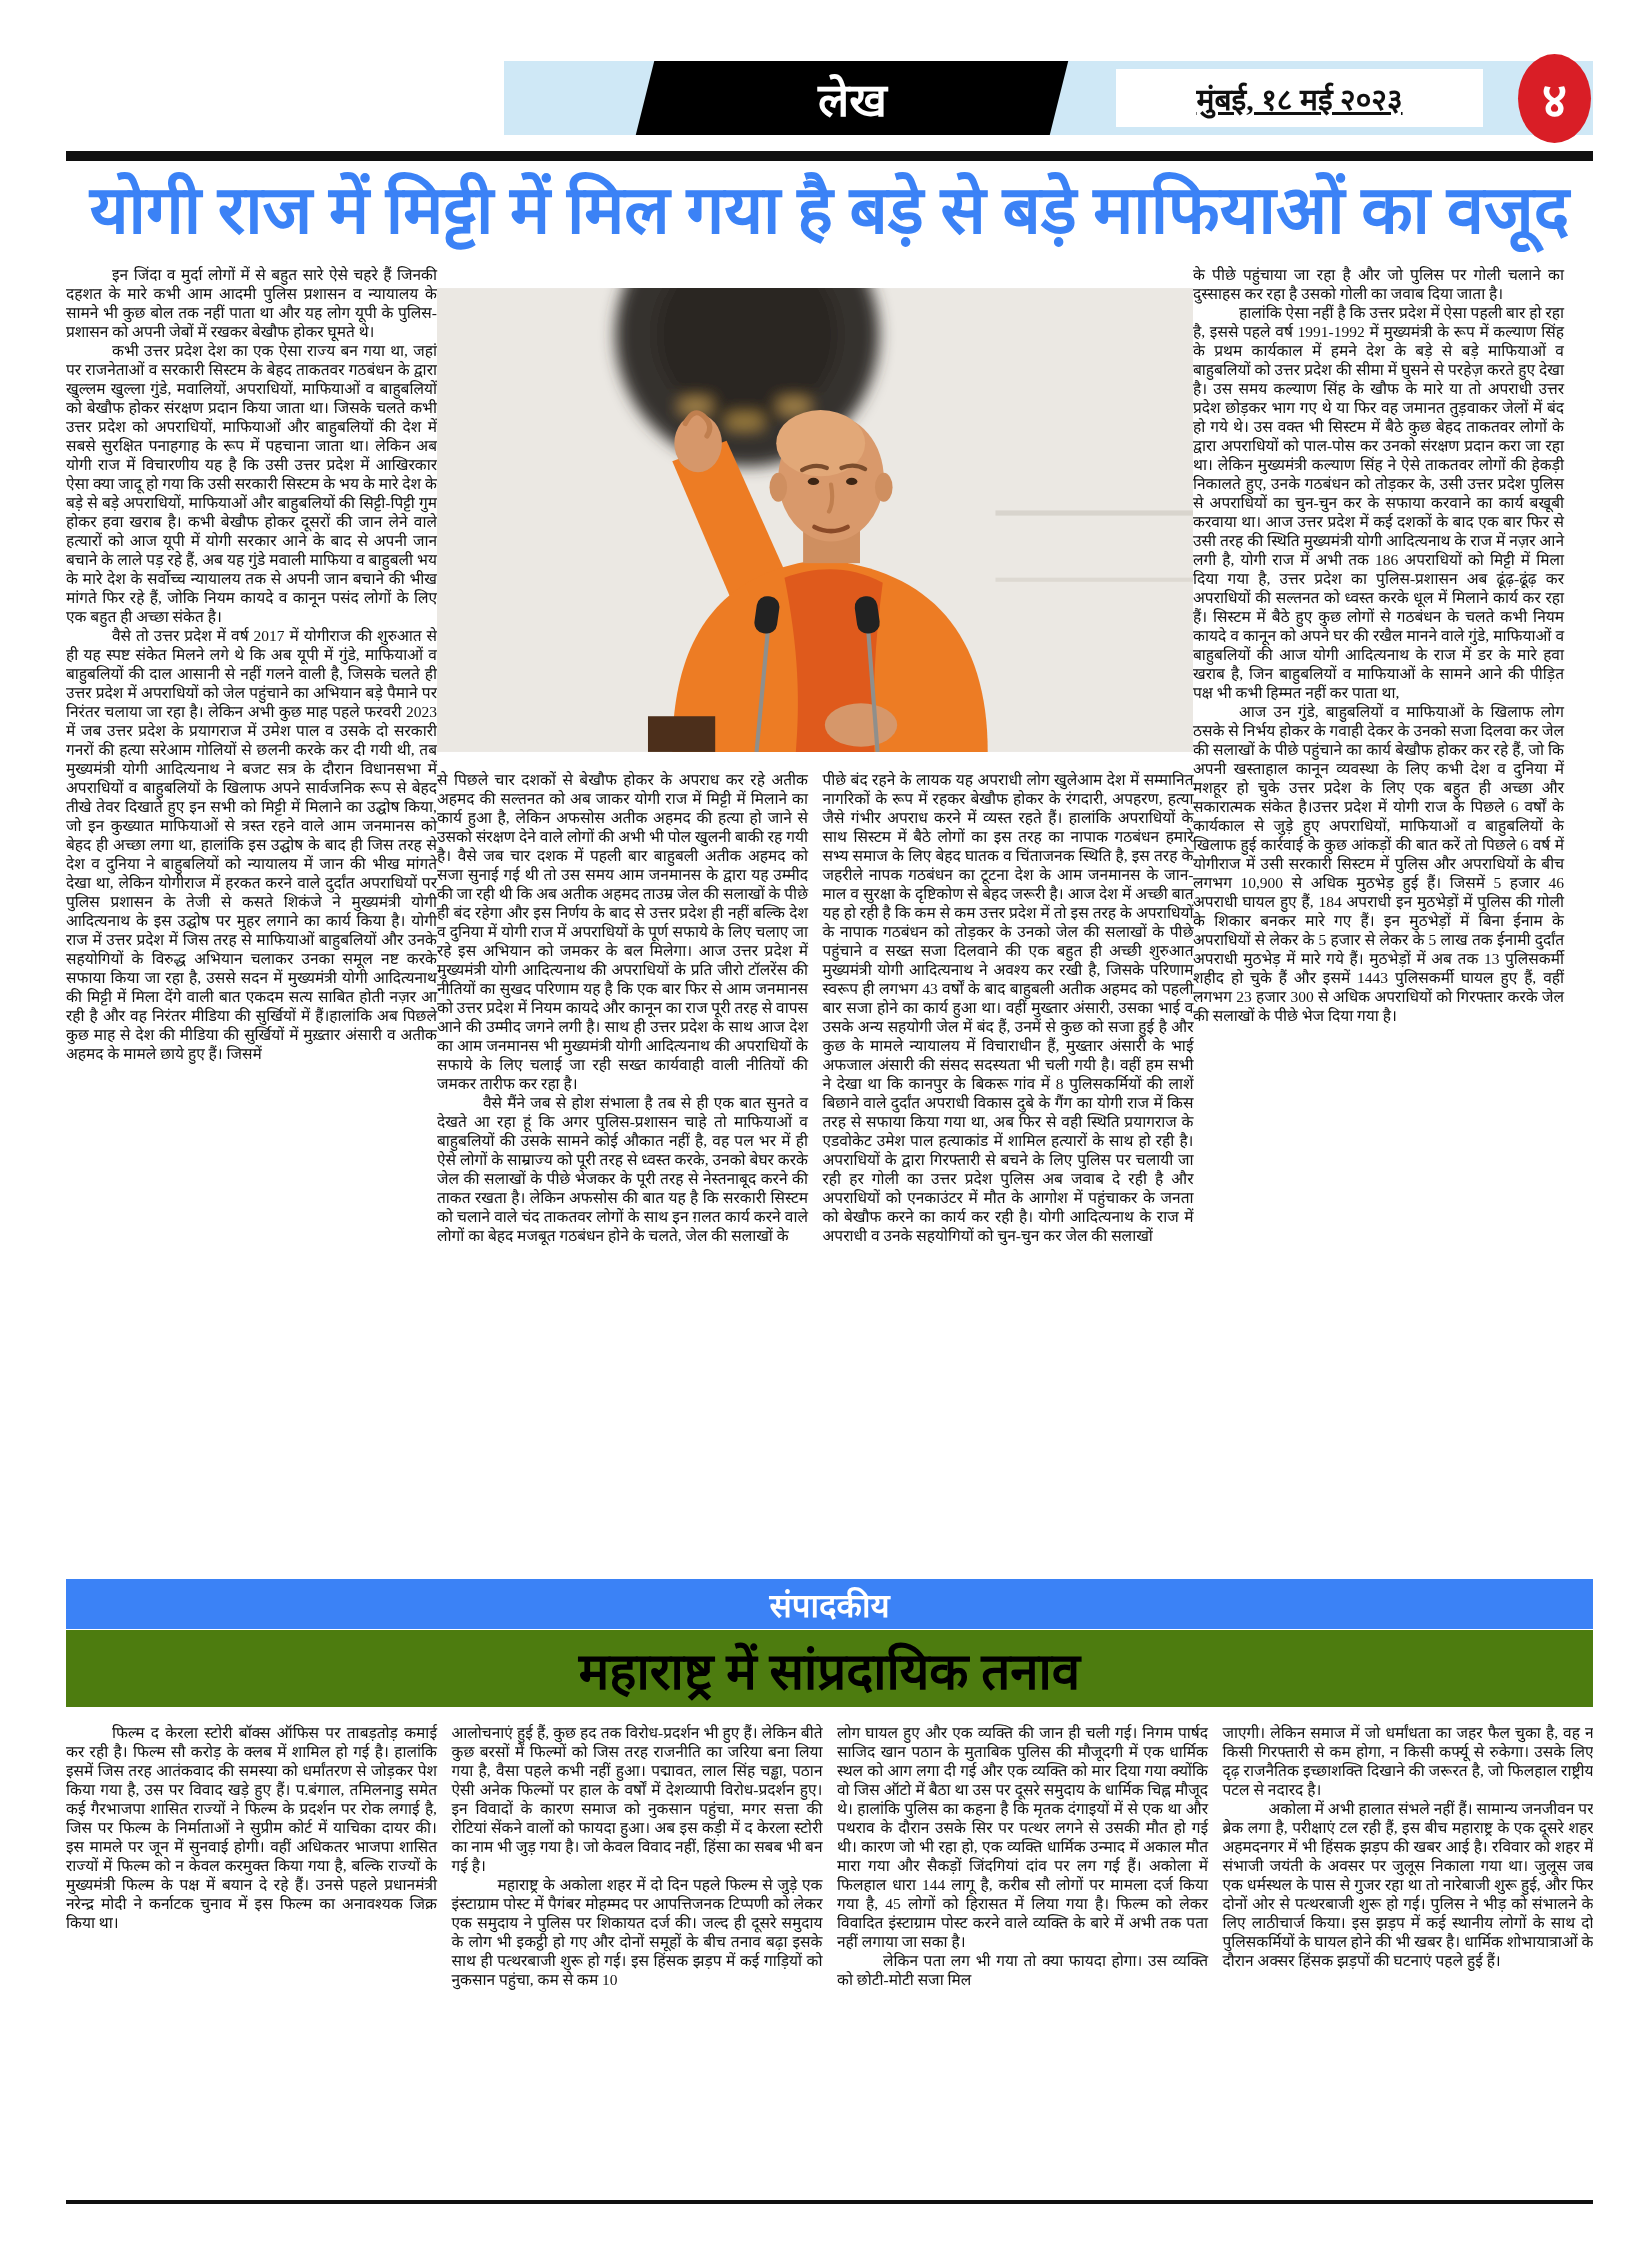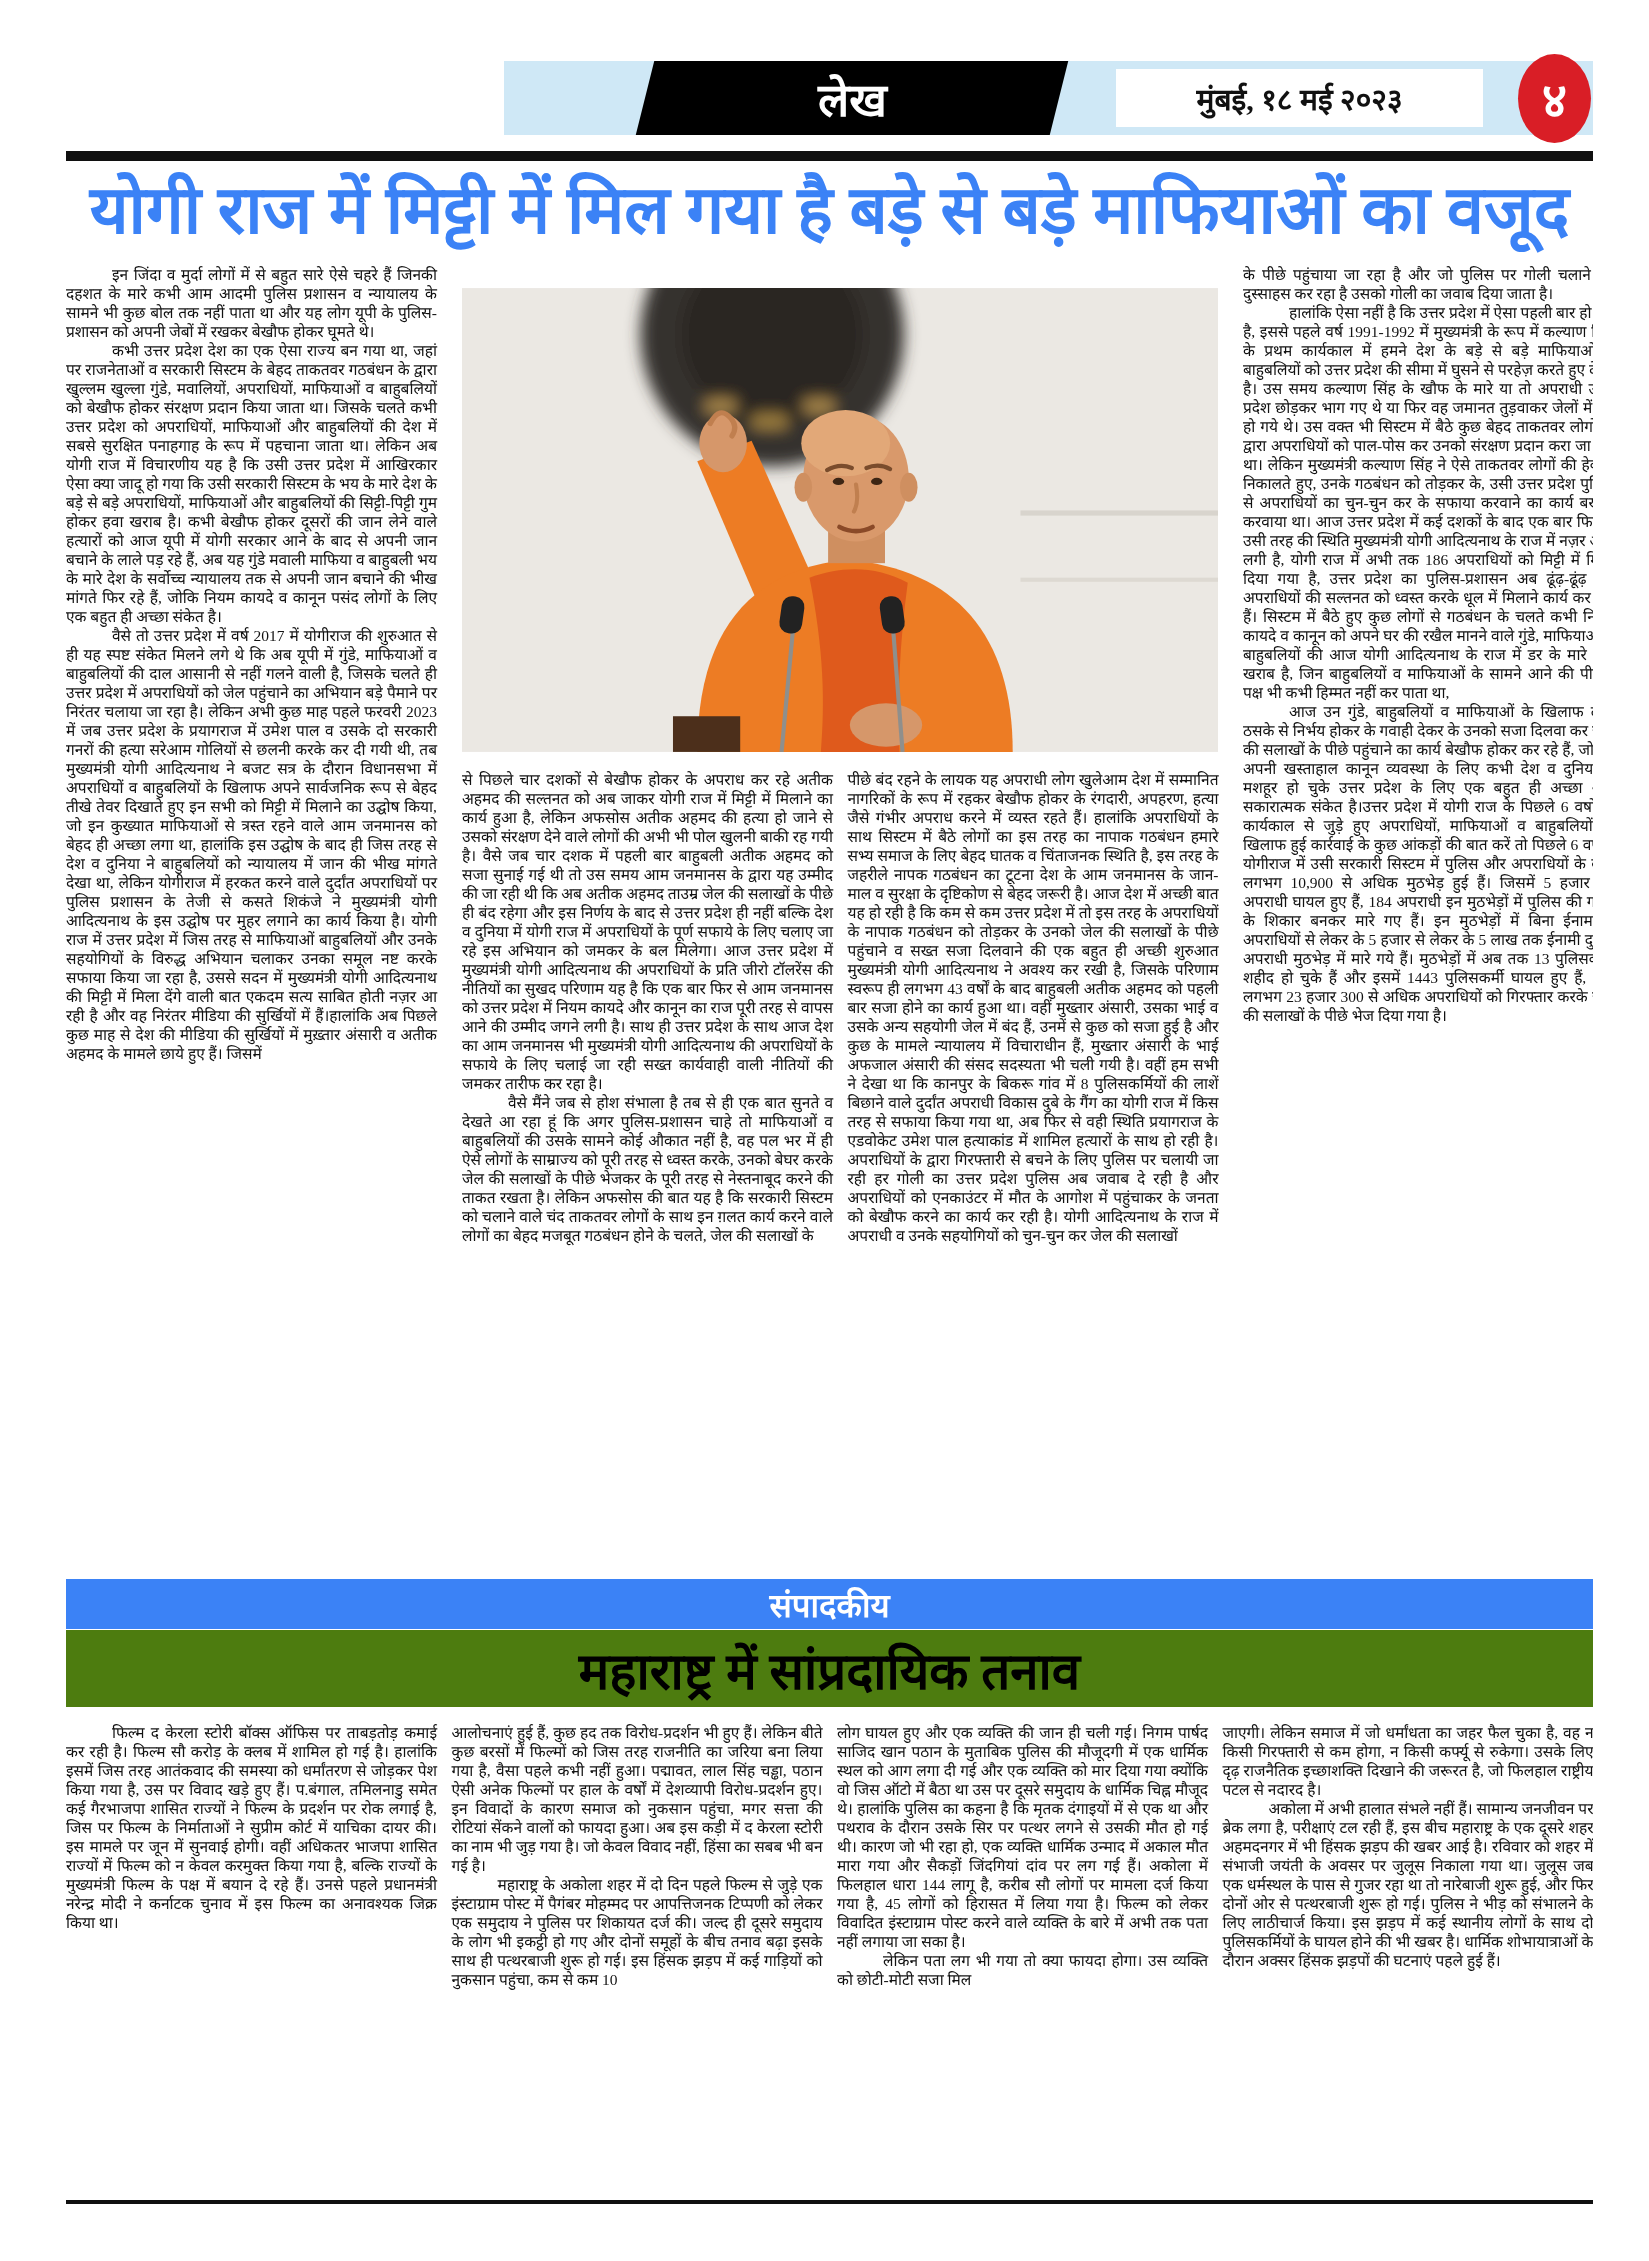--- a/index.html
+++ b/index.html
@@ -9,34 +9,34 @@
   
   .masthead-row{position:absolute;left:66px;top:61px;width:1527px;height:74px;}
   .blue-strip{position:absolute;left:438px;top:0;right:0;bottom:0;background:#cfe8f6;}
   .masthead-box{position:absolute;left:0;top:0;width:541px;height:74px;background:#d91e26;
       display:flex;align-items:center;justify-content:center;}
   .masthead-box span{color:#fff;font-size:44px;font-weight:bold;font-style:italic;white-space:nowrap;}
   .section-tag{position:absolute;left:579px;top:0;width:414px;height:74px;background:#000;
       transform:skewX(-14deg);display:flex;align-items:center;justify-content:center;}
   .section-tag span{transform:skewX(14deg);color:#fff;font-size:46px;font-weight:bold;}
   .date-box{position:absolute;left:1050px;top:8.3px;width:367px;height:58px;background:#fff;
-      display:flex;align-items:center;justify-content:center;}
+      display:flex;align-items:center;justify-content:center;text-decoration:underline;}
   .date-box span{font-size:30px;font-weight:bold;white-space:nowrap;}
   .page-num{position:absolute;right:2.1px;top:-7.2px;width:73px;height:89px;background:#d91e26;
       border-radius:50%;display:flex;align-items:center;justify-content:center;}
   .page-num span{color:#fff;font-size:48px;font-weight:bold;}
   .top-rule{position:absolute;left:66px;top:151px;width:1527px;height:10.3px;background:#101010;}
 
   
   .headline{position:absolute;left:66px;top:169px;width:1527px;text-align:center;
       font-size:67px;font-weight:800;line-height:1.25;color:#3b82f6;}
 
   
   .article{position:absolute;left:66px;top:265px;width:1527px;height:1310px;overflow:hidden;
-      display:flex;gap:25px;}
+      display:flex;gap:0;}
   .col{width:371px;flex:0 0 371px;}
   .middle{width:756px;flex:0 0 756px;}
   .bodytext p{margin:0;font-size:15.5px;line-height:19px;text-align:justify;text-indent:46px;}
   .bodytext p.cont{text-indent:0;}
   .photo-wrap{width:756px;height:464px;margin:23px 0 17.6px 0;}
   .inner-cols{display:flex;gap:14.5px;}
 
   
   .ed-bar{position:absolute;left:66px;top:1579px;width:1527px;height:50px;background:#3b82f6;
       display:flex;align-items:center;justify-content:center;}

